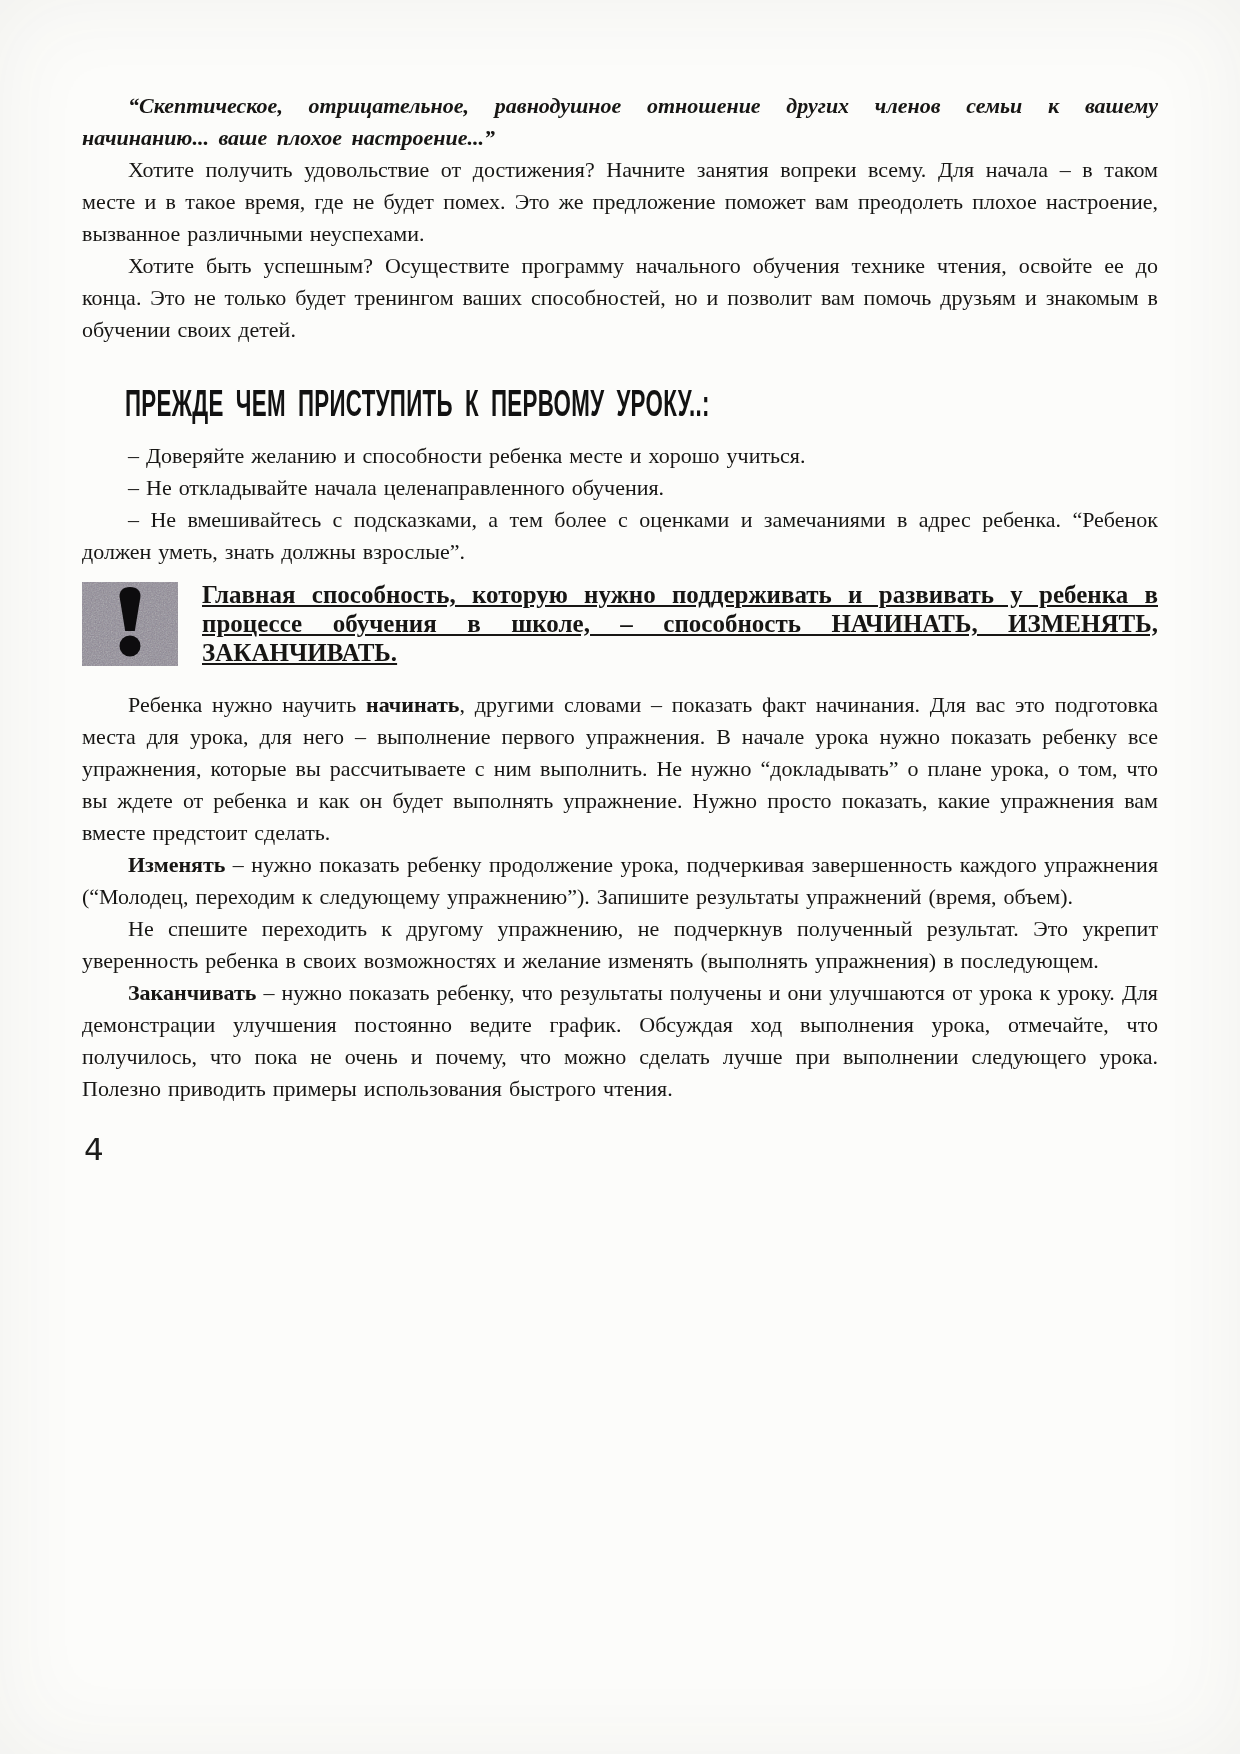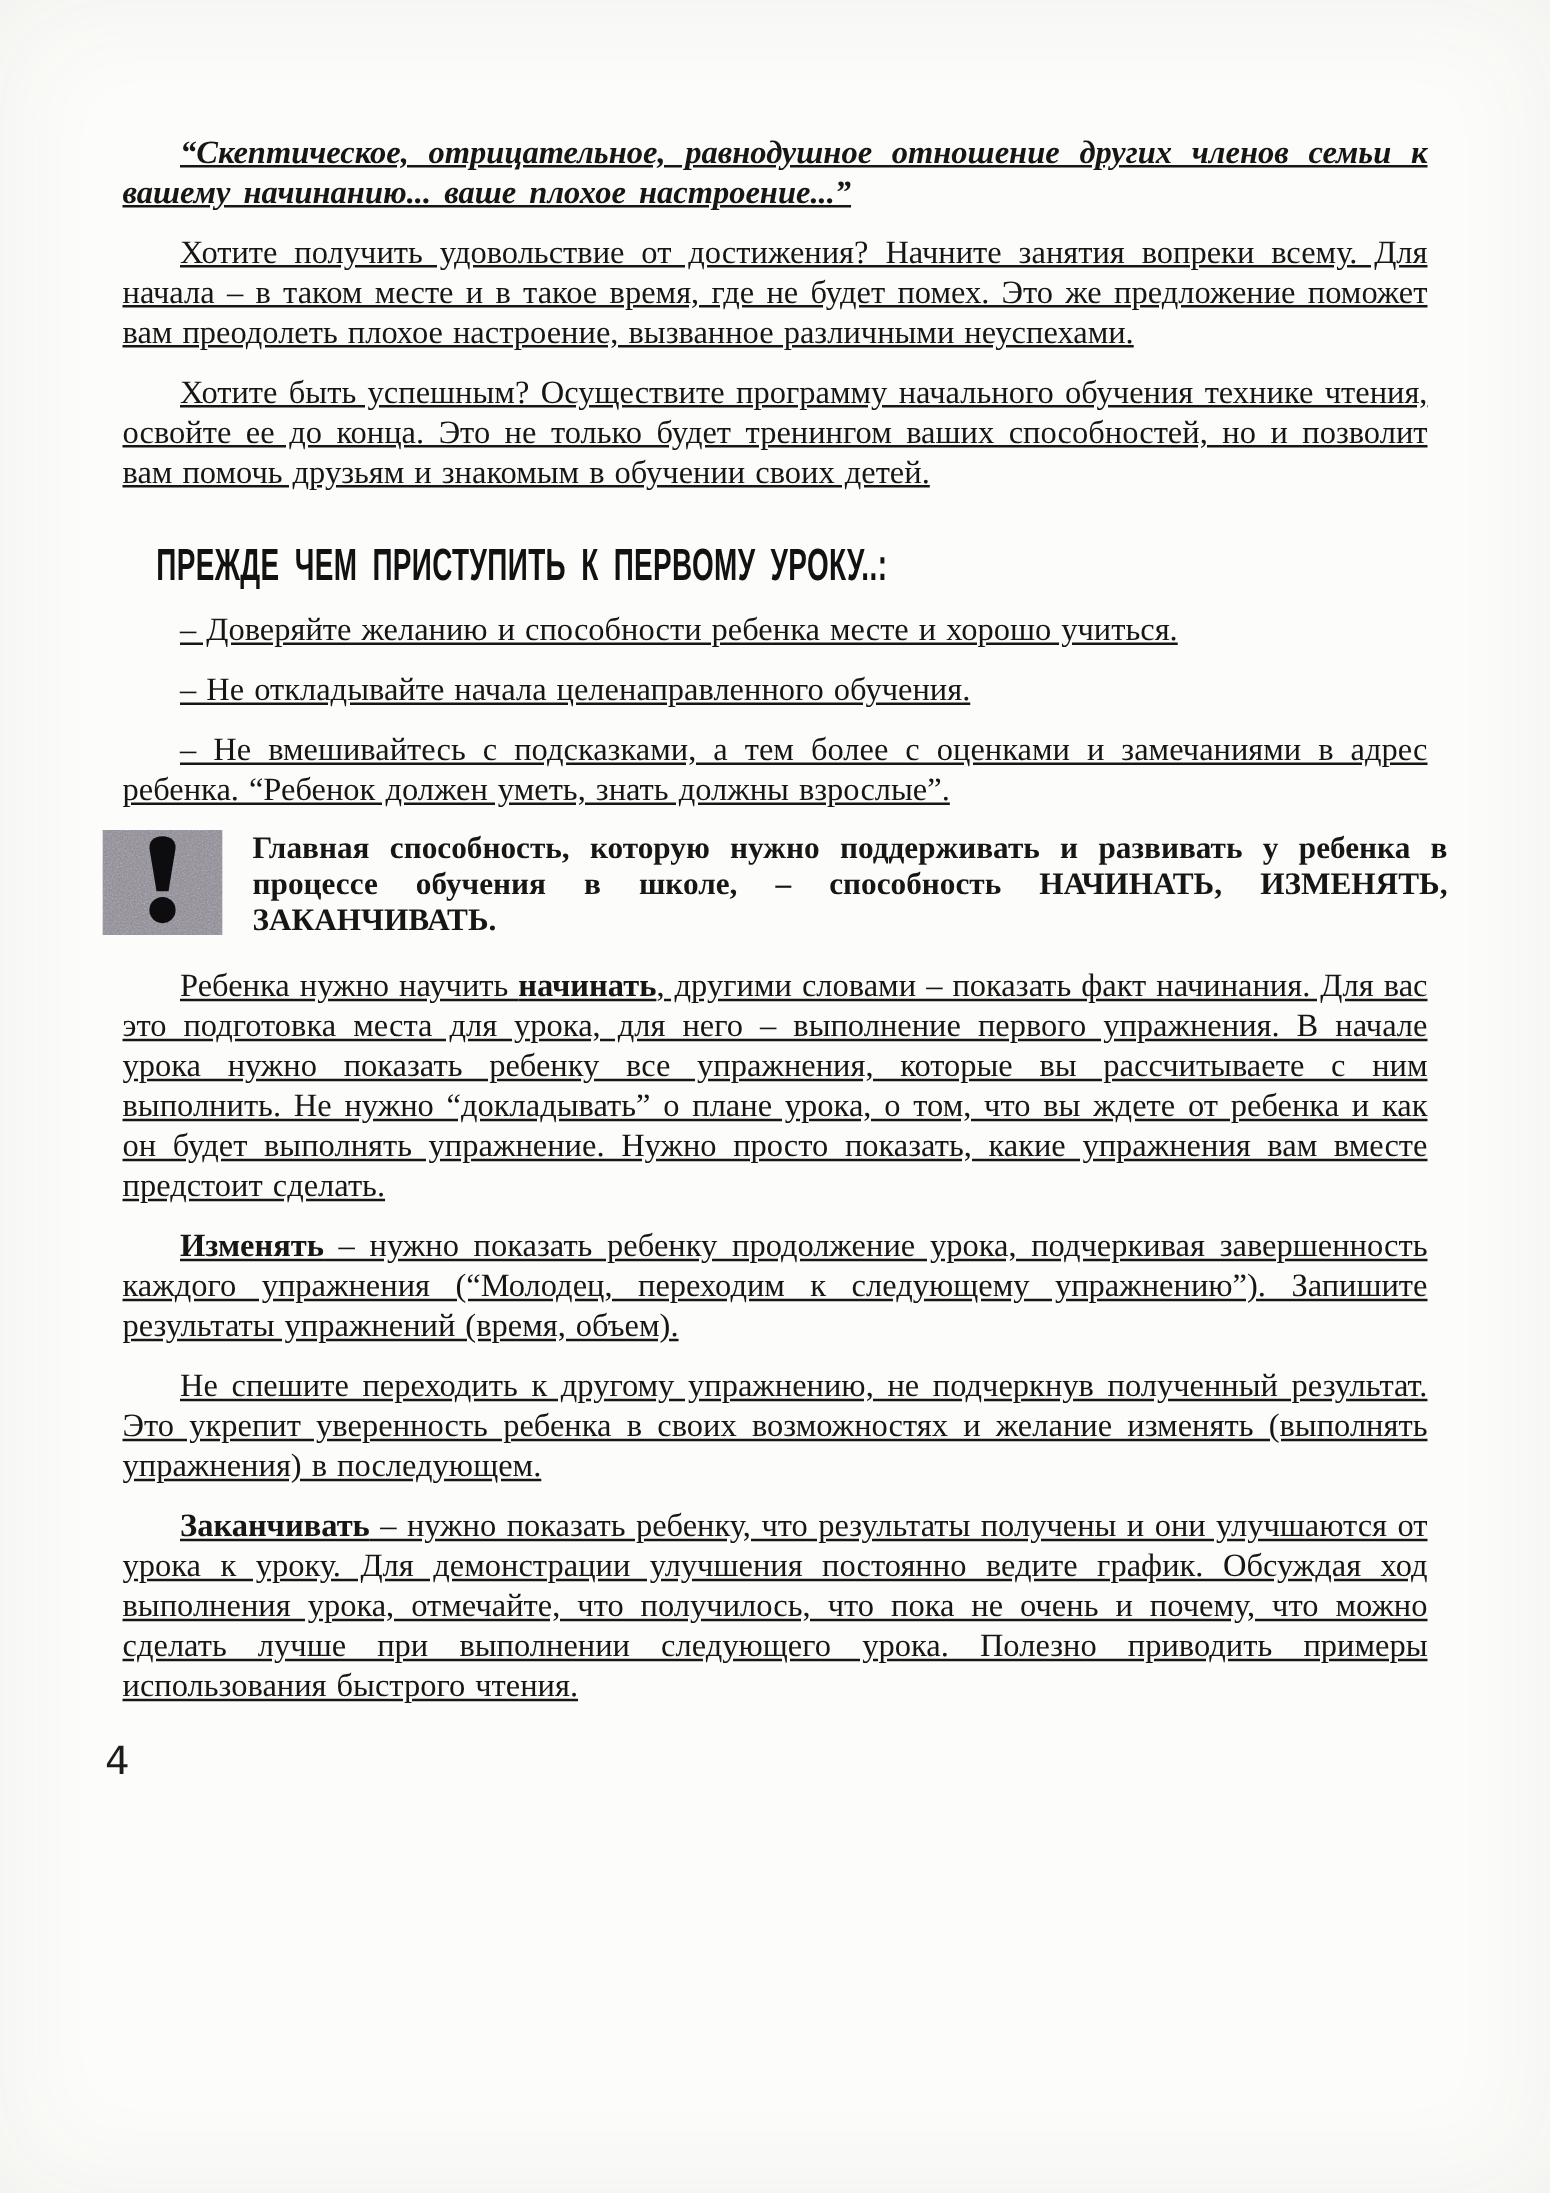--- a/index.html
+++ b/index.html
@@ -15,27 +15,26 @@
     height: 1754px;
     box-sizing: border-box;
     background: #fcfcfa;
     box-shadow: inset 0 0 90px rgba(70, 64, 58, 0.06);
     padding: 90px 82px 0 82px;
     color: #171614;
     overflow: hidden;
   }
   .col { width: 1076px; }
   p.body {
-    margin: 16px;
-    font-size: 26px;
+    margin: 0;
+    font-size: 22px;
     line-height: 32px;
     text-align: justify;
     text-indent: 46px;
     word-spacing: 1.5px;
-    text-decoration: underline;
   }
   p.quote {
     font-weight: bold;
     font-style: italic;
     word-spacing: 4px;
   }
   h1.section-heading {
     font-family: "Liberation Sans", sans-serif;
     font-weight: bold;
     font-size: 36px;
@@ -45,21 +44,22 @@
     transform-origin: left center;
     white-space: nowrap;
     word-spacing: 9px;
     letter-spacing: 0.5px;
     color: #121212;
   }
   .callout {
     display: flex;
     gap: 24px;
     margin: 12px 0 22px 0;
-    align-items: flex-start;
+    align-items: center;
+    text-decoration: underline;
   }
   .callout .icon-box {
     flex: 0 0 96px;
     width: 96px;
     height: 84px;
     display: block;
   }
   .callout .callout-text {
     font-weight: bold;
     font-size: 25px;

